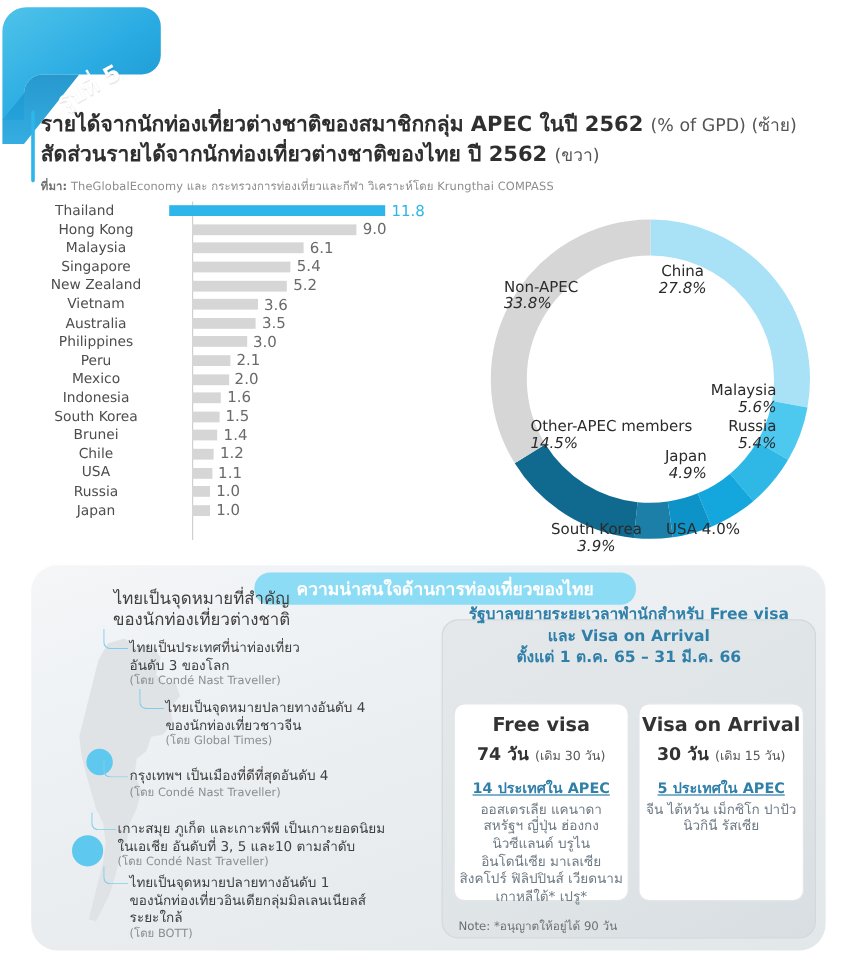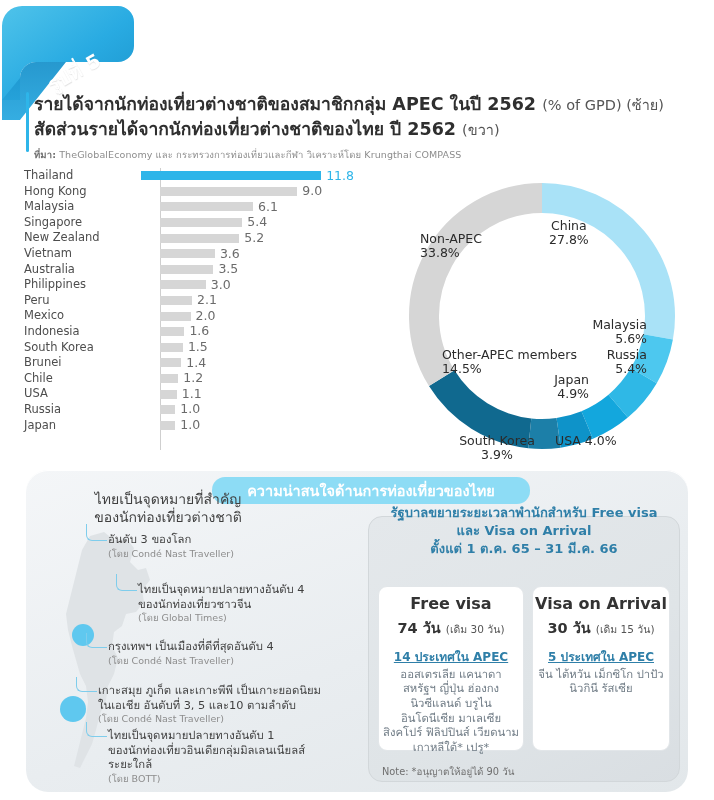--- a/index.html
+++ b/index.html
@@ -28,36 +28,36 @@
   .title-line .big{font-weight:bold;color:#2f2f2f;}
   .title-line .small{font-size:14.5px;color:#555;font-weight:normal;}
   #source-line{margin-top:5px;font-size:9.5px;color:#8d8d8d;letter-spacing:.1px;}
   #source-line .lbl{font-weight:bold;color:#6f6f6f;}
   .title-rule{position:absolute;left:26px;top:92px;width:3px;height:60px;background:#2eb5e9;border-radius:2px;}
 
   
   #barchart{position:absolute;left:24px;top:168px;width:330px;height:282px;}
   .bar-row{display:flex;align-items:center;height:15.6px;}
   .bar-name{
-    width:112px;text-align:left;padding-right:9px;
+    width:112px;text-align:center;padding-right:9px;
     font-size:11.5px;color:#4d4d4d;white-space:nowrap;line-height:1;
   }
   .bar-track{position:relative;flex:1;height:100%;display:flex;align-items:center;padding-left:15px;}
   .bar-fill{height:9px;background:#d6d6d6;border-radius:0;}
   .bar-fill.hl{background:#2eb5e9;}
   .bar-val{font-size:12.5px;color:#6b6b6b;margin-left:5px;white-space:nowrap;line-height:1;}
   .bar-val.hl{color:#2eb5e9;}
   #bar-axis{position:absolute;left:136px;top:0;width:1px;height:282px;background:#cfcfcf;}
 
   
   #donut{position:absolute;left:392px;top:166px;width:300px;height:300px;}
   #donut svg{display:block;}
   .dlabel{position:absolute;font-size:12.5px;color:#2b2b2b;line-height:1.15;white-space:nowrap;}
   .dlabel b{font-weight:normal;}
-  .dlabel .v{display:block;}
+  .dlabel .v{display:block;font-style:italic;}
 
   
   #bottom-panel{
     position:absolute;left:26px;top:470px;width:662px;height:322px;
     background:linear-gradient(160deg,#f4f6f8 0%,#e9edf0 55%,#e2e7ea 100%);
     border-radius:22px;
     box-shadow:inset 0 1px 0 #fff;
   }
   #bottom-banner{
     position:absolute;left:212px;top:477px;width:318px;height:27px;
@@ -328,20 +328,21 @@
              L36 174 L34 158 L28 146 L24 132 L20 118 L16 102 L14 86 L18 70 L22 54
              L26 38 L30 22 Z" fill="#dfe3e6"></path>
   </svg>
   <div class="map-dot" style="left:20px;top:96px;width:22px;height:22px;"></div>
   <div class="map-dot" style="left:8px;top:168px;width:26px;height:26px;"></div>
 </div>
 
 <div id="callouts">
     <div class="leader" style="left: 86px; top: 524px; width: 20px; height: 16px;"></div>
     <div class="callout" style="left: 108px; top: 533px; width: 230px;">
+      <div>ไทยเป็นประเทศที่น่าท่องเที่ยว</div>
       <div>อันดับ 3 ของโลก</div>
       <div class="src">(โดย Condé Nast Traveller)</div>
     </div>
     <div class="leader" style="left: 116px; top: 574px; width: 20px; height: 16px;"></div>
     <div class="callout" style="left: 138px; top: 583px; width: 232px;">
       <div>ไทยเป็นจุดหมายปลายทางอันดับ 4</div>
       <div>ของนักท่องเที่ยวชาวจีน</div>
       <div class="src">(โดย Global Times)</div>
     </div>
     <div class="leader" style="left: 86px; top: 633px; width: 20px; height: 14px;"></div>

